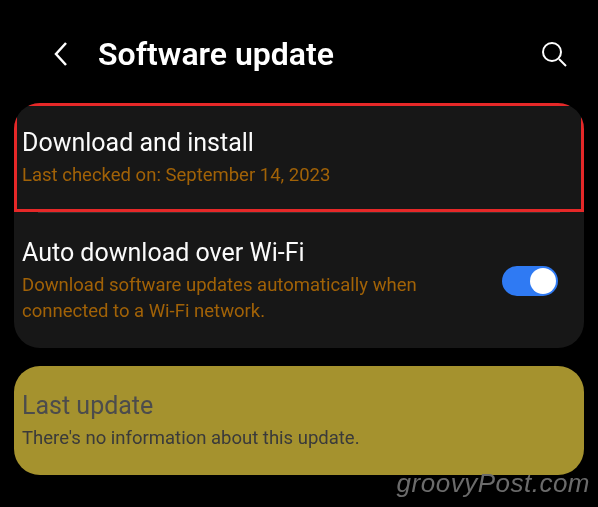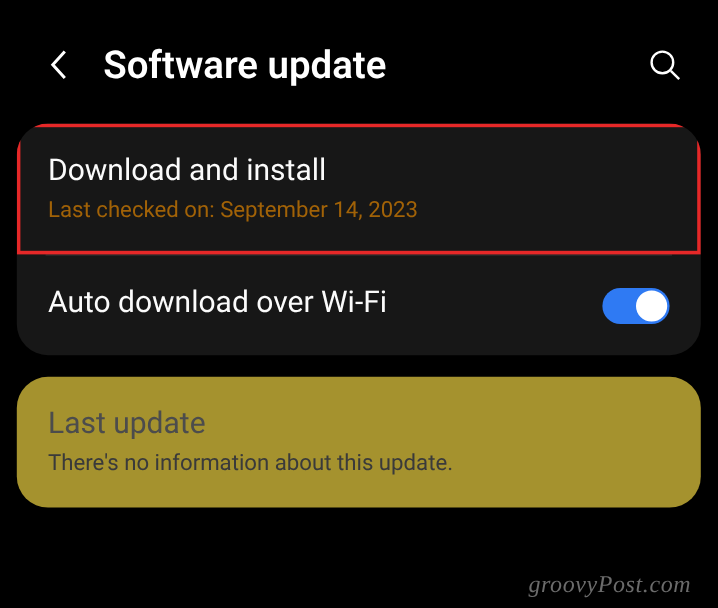--- a/index.html
+++ b/index.html
@@ -12,21 +12,21 @@
       height: 507px;
       background: #000000;
       font-family: -apple-system, BlinkMacSystemFont, 'Segoe UI', Roboto, sans-serif;
       color: #ffffff;
       overflow: hidden;
       position: relative;
     }
     .header {
       display: flex;
       align-items: center;
-      padding: 35px 30px 30px 40px;
+      padding: 35px 30px 30px 52px;
     }
     .back-icon {
       width: 18px;
       height: 30px;
       margin-right: 28px;
       cursor: pointer;
     }
     .back-icon svg {
       stroke: #ffffff;
       stroke-width: 2.5;
@@ -51,21 +51,21 @@
       background: #171717;
       margin: 0 14px 18px 14px;
       border-radius: 26px;
       overflow: hidden;
     }
     .card-faded {
       background: #fde047;
       opacity: 0.65;
     }
     .list-item {
-      padding: 25px 26px 23px 26px;
+      padding: 25px 26px 23px 8px;
       cursor: pointer;
     }
     .list-item.highlighted {
       outline: 3px solid #e62828;
       outline-offset: -3px;
     }
     .item-title {
       font-size: 25px;
       color: #fbfbfb;
       font-weight: 400;
@@ -110,24 +110,24 @@
       height: 26px;
       background: #ffffff;
       border-radius: 50%;
       position: absolute;
       top: 2px;
       right: 2px;
     }
     .watermark {
       position: absolute;
       bottom: 8px;
-      right: 22px;
-      font-family: Liberation Serif, serif;
+      right: 8px;
+      font-family: Liberation Sans, sans-serif;
       font-style: italic;
-      font-size: 20px;
+      font-size: 26px;
       color: #6b6b6b;
       letter-spacing: 0.5px;
     }
   </style>
 </head>
 <body>
 
 <div class="header">
   <span class="back-icon">
     <svg viewBox="0 0 18 30">
@@ -145,20 +145,21 @@
 
 <div class="card">
   <div class="list-item highlighted">
     <div class="item-title">Download and install</div>
     <div class="item-subtitle">Last checked on: September 14, 2023</div>
   </div>
   <div class="divider"></div>
   <div class="list-item item-with-toggle">
     <div class="item-text">
       <div class="item-title">Auto download over Wi-Fi</div>
+      <div class="item-subtitle">Download software updates automatically when connected to a Wi-Fi network.</div>
     </div>
     <div class="toggle">
       <div class="toggle-thumb"></div>
     </div>
   </div>
 </div>
 
 <div class="card card-faded">
   <div class="list-item item-faded">
     <div class="item-title">Last update</div>

